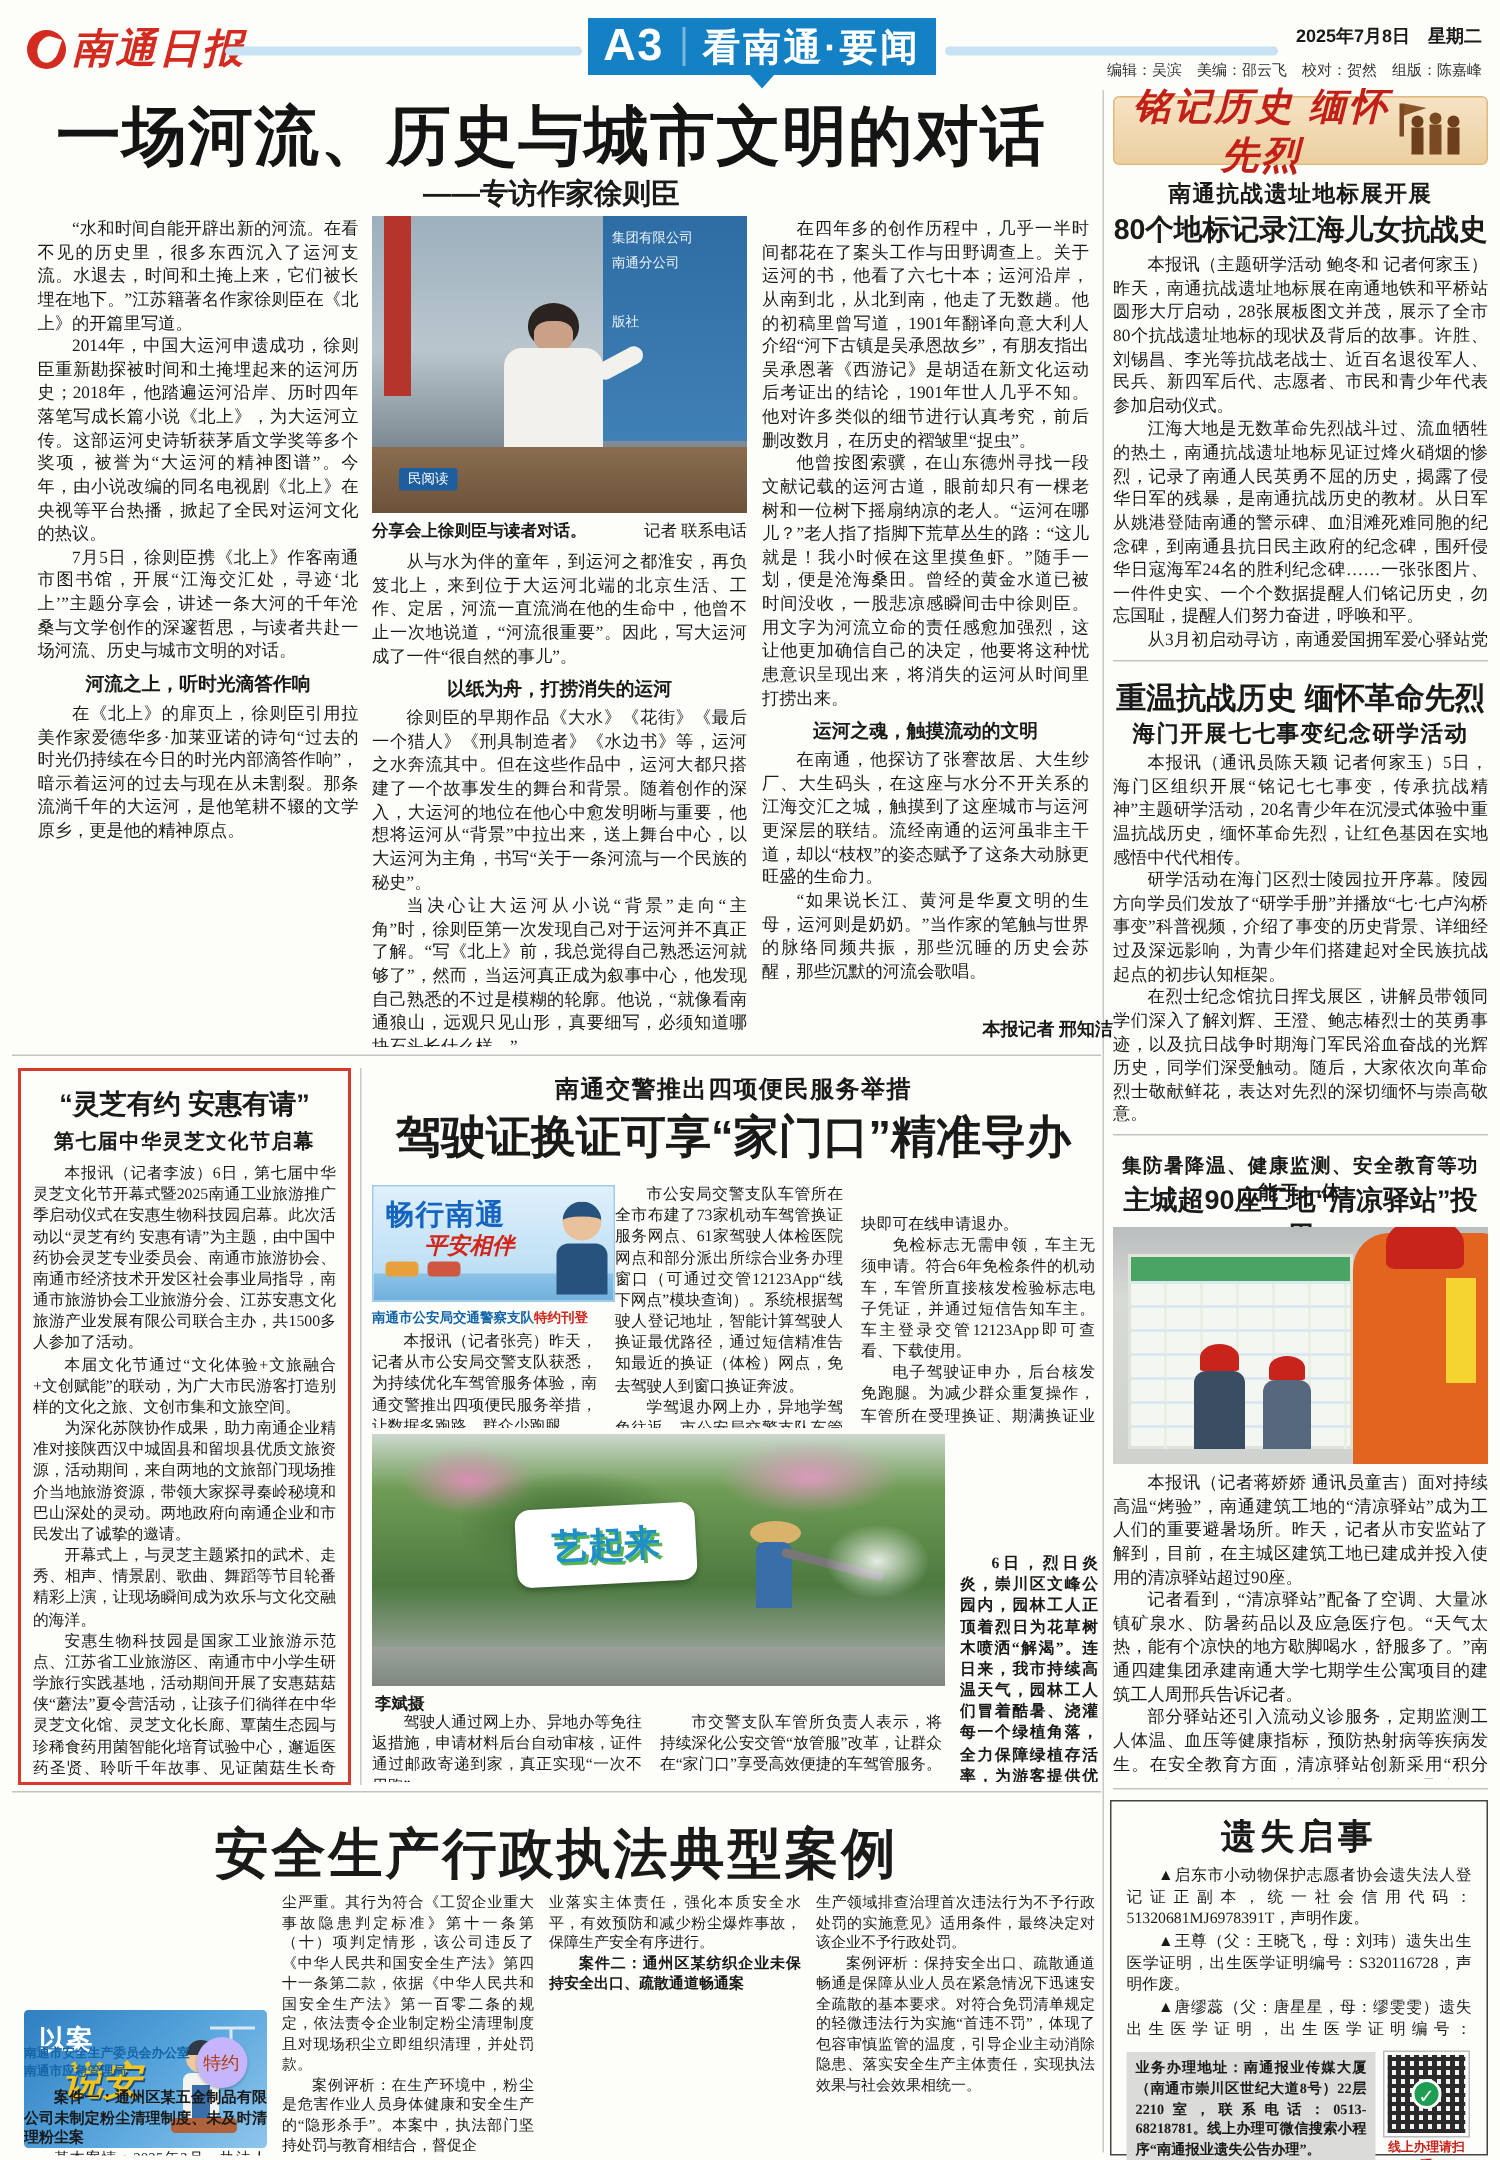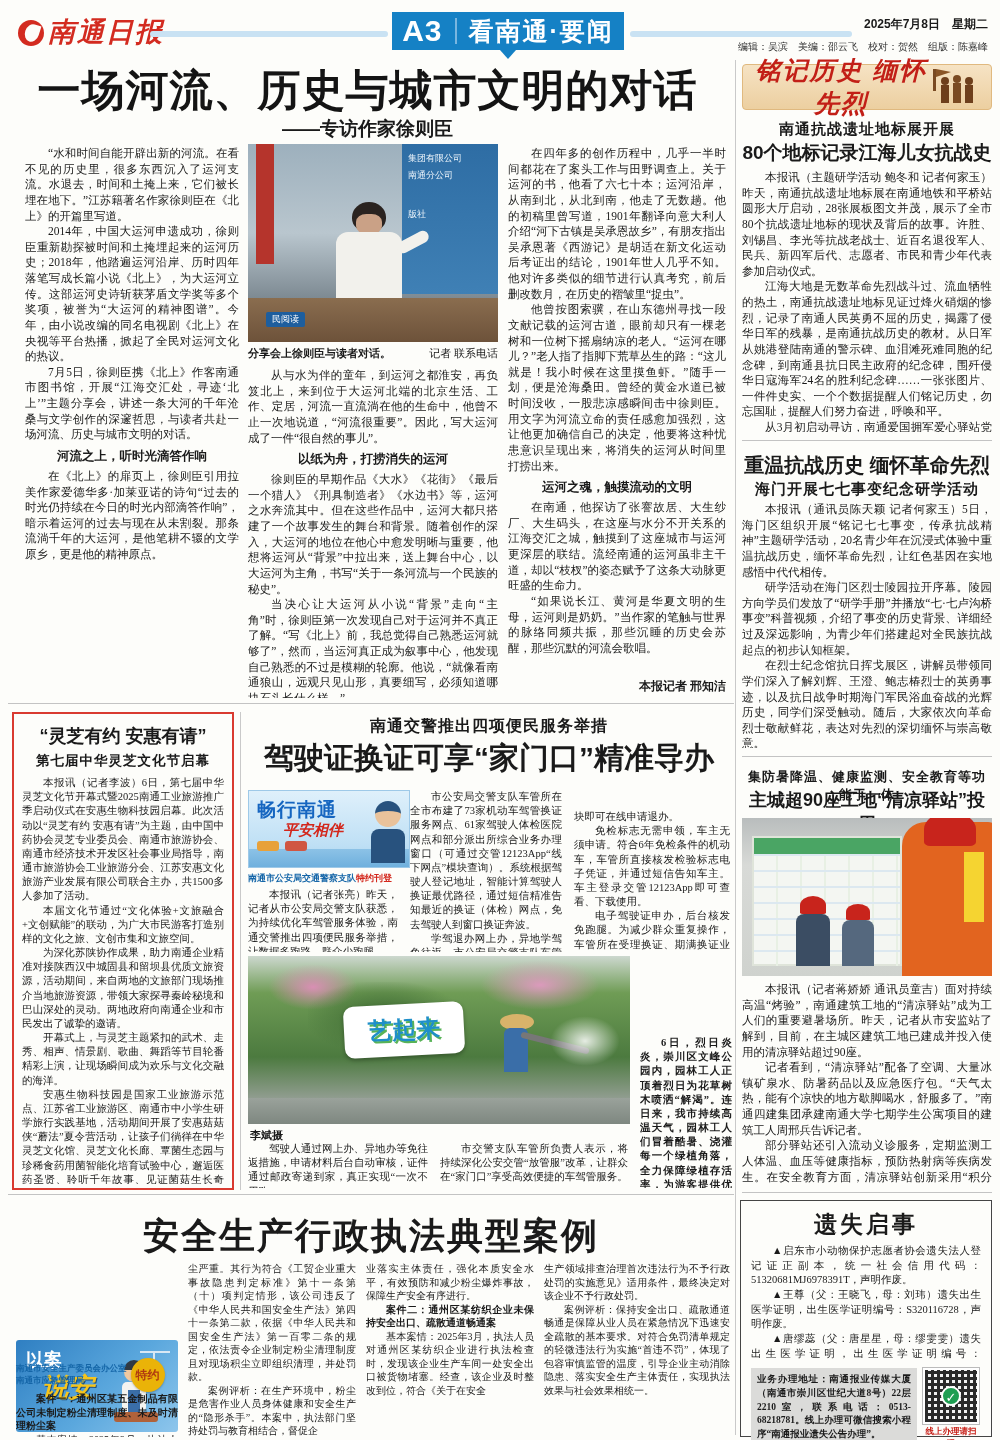--- a/index.html
+++ b/index.html
@@ -55,21 +55,21 @@
                      font-family:"Liberation Sans",sans-serif; letter-spacing:2px; flex:1; text-align:center;}
   
   .redbox { border:2px solid #d93a30; padding:10px 8px 6px 8px; }
   
   .promo-traffic { background:linear-gradient(180deg,#dff0fb 0%,#bfe0f5 70%,#a9d4ef 100%);
                    border:1px solid #9ec9e8; position:relative; overflow:hidden; }
   .promo-credit { font-size:9px; color:#1566a8; font-weight:bold; white-space:nowrap; }
   .promo-credit b { color:#d3261b; }
   .promo-safety { background:linear-gradient(135deg,#2f7fc2 0%,#5aa7dd 55%,#8ec6ec 100%);
                   position:relative; overflow:hidden; border-radius:3px; }
-  .badge-teyue { background:#eab308; color:#b03a10; font-weight:700; border-radius:50%;
+  .badge-teyue { background:#c4b5fd; color:#b03a10; font-weight:400; border-radius:50%;
                  width:34px; height:34px; display:flex; align-items:center; justify-content:center;
                  font-size:12px; font-family:"Liberation Sans",sans-serif; box-shadow:0 1px 2px rgba(0,0,0,.25); }
   
   .lostbox { border:1.5px solid #444; padding:8px 10px; }
   .lostbox .t { font-family:"Liberation Sans",sans-serif; font-weight:900; font-size:23px;
                 text-align:center; letter-spacing:3px; }
   .lost-items { font-size:10.5px; line-height:1.4; text-align:justify; }
   .lost-items p { text-indent:2em; }
   .lost-footer { background:#dbdbd9; font-size:9.5px; font-weight:bold; line-height:1.45;
                  padding:5px 6px; text-align:justify; }
@@ -141,21 +141,21 @@
     <p>徐则臣的早期作品《大水》《花街》《最后一个猎人》《刑具制造者》《水边书》等，运河之水奔流其中。但在这些作品中，运河大都只搭建了一个故事发生的舞台和背景。随着创作的深入，大运河的地位在他心中愈发明晰与重要，他想将运河从“背景”中拉出来，送上舞台中心，以大运河为主角，书写“关于一条河流与一个民族的秘史”。</p>
     <p>当决心让大运河从小说“背景”走向“主角”时，徐则臣第一次发现自己对于运河并不真正了解。“写《北上》前，我总觉得自己熟悉运河就够了”，然而，当运河真正成为叙事中心，他发现自己熟悉的不过是模糊的轮廓。他说，“就像看南通狼山，远观只见山形，真要细写，必须知道哪块石头长什么样。”</p>
   </div>
   <div class="abs bodytext" style="left:508px; top:146px; width:218px; height:528px;">
     <p>在四年多的创作历程中，几乎一半时间都花在了案头工作与田野调查上。关于运河的书，他看了六七十本；运河沿岸，从南到北，从北到南，他走了无数趟。他的初稿里曾写道，1901年翻译向意大利人介绍“河下古镇是吴承恩故乡”，有朋友指出吴承恩著《西游记》是胡适在新文化运动后考证出的结论，1901年世人几乎不知。他对许多类似的细节进行认真考究，前后删改数月，在历史的褶皱里“捉虫”。</p>
     <p>他曾按图索骥，在山东德州寻找一段文献记载的运河古道，眼前却只有一棵老树和一位树下摇扇纳凉的老人。“运河在哪儿？”老人指了指脚下荒草丛生的路：“这儿就是！我小时候在这里摸鱼虾。”随手一划，便是沧海桑田。曾经的黄金水道已被时间没收，一股悲凉感瞬间击中徐则臣。用文字为河流立命的责任感愈加强烈，这让他更加确信自己的决定，他要将这种忧患意识呈现出来，将消失的运河从时间里打捞出来。</p>
     <div class="colhead">运河之魂，触摸流动的文明</div>
     <p>在南通，他探访了张謇故居、大生纱厂、大生码头，在这座与水分不开关系的江海交汇之城，触摸到了这座城市与运河更深层的联结。流经南通的运河虽非主干道，却以“枝杈”的姿态赋予了这条大动脉更旺盛的生命力。</p>
     <p>“如果说长江、黄河是华夏文明的生母，运河则是奶奶。”当作家的笔触与世界的脉络同频共振，那些沉睡的历史会苏醒，那些沉默的河流会歌唱。</p>
   </div>
-  <div class="abs byline right" style="left:520px; top:678px; width:206px;">本报记者 邢知洁</div>
+  <div class="abs byline right" style="left:536px; top:678px; width:206px;">本报记者 邢知洁</div>
 
   <div class="abs hline" style="left:8px; top:703px; width:726px;"></div>
 
   <div class="abs mem-banner" style="left:742px; top:64px; width:250px; height:46px;">
     <span class="txt">铭记历史 缅怀先烈</span>
     <svg width="52" height="40" viewBox="0 0 52 40">
       <rect x="4" y="2" width="3" height="22" fill="#7a4a22"></rect>
       <polygon points="7,2 22,5 7,10" fill="#8a5526"></polygon>
       <circle cx="16" cy="14" r="4" fill="#6e3f1c"></circle>
         <rect x="12" y="18" width="8" height="18" fill="#6e3f1c"></rect>
@@ -332,20 +332,19 @@
     <p>基本案情：2025年3月，执法人员对通州区某五金制品有限公司开展执法检查时，发现该公司抛光打磨作业场所积</p>
   </div>
 
   <div class="abs bodytext-sm" style="left:188px; top:1262px; width:168px; height:175px; font-size:10px;">
     <p style="text-indent:0;">尘严重。其行为符合《工贸企业重大事故隐患判定标准》第十一条第（十）项判定情形，该公司违反了《中华人民共和国安全生产法》第四十一条第二款，依据《中华人民共和国安全生产法》第一百零二条的规定，依法责令企业制定粉尘清理制度且对现场积尘立即组织清理，并处罚款。</p>
     <p>案例评析：在生产环境中，粉尘是危害作业人员身体健康和安全生产的“隐形杀手”。本案中，执法部门坚持处罚与教育相结合，督促企</p>
   </div>
   <div class="abs bodytext-sm" style="left:366px; top:1262px; width:168px; height:175px; font-size:10px;">
     <p style="text-indent:0;">业落实主体责任，强化本质安全水平，有效预防和减少粉尘爆炸事故，保障生产安全有序进行。</p>
     <p class="casehead">案件二：通州区某纺织企业未保持安全出口、疏散通道畅通案</p>
-    <p>基本案情：2025年3月，执法人员对通州区某纺织企业进行执法检查时，发现该企业生产车间一处安全出口被货物堵塞。经查，该企业及时整改到位，符合《关于在安全</p>
   </div>
   <div class="abs bodytext-sm" style="left:544px; top:1262px; width:186px; height:175px; font-size:10px;">
     <p style="text-indent:0;">生产领域排查治理首次违法行为不予行政处罚的实施意见》适用条件，最终决定对该企业不予行政处罚。</p>
     <p>案例评析：保持安全出口、疏散通道畅通是保障从业人员在紧急情况下迅速安全疏散的基本要求。对符合免罚清单规定的轻微违法行为实施“首违不罚”，体现了包容审慎监管的温度，引导企业主动消除隐患、落实安全生产主体责任，实现执法效果与社会效果相统一。</p>
   </div>
 
 </div>
 
 </body></html>

